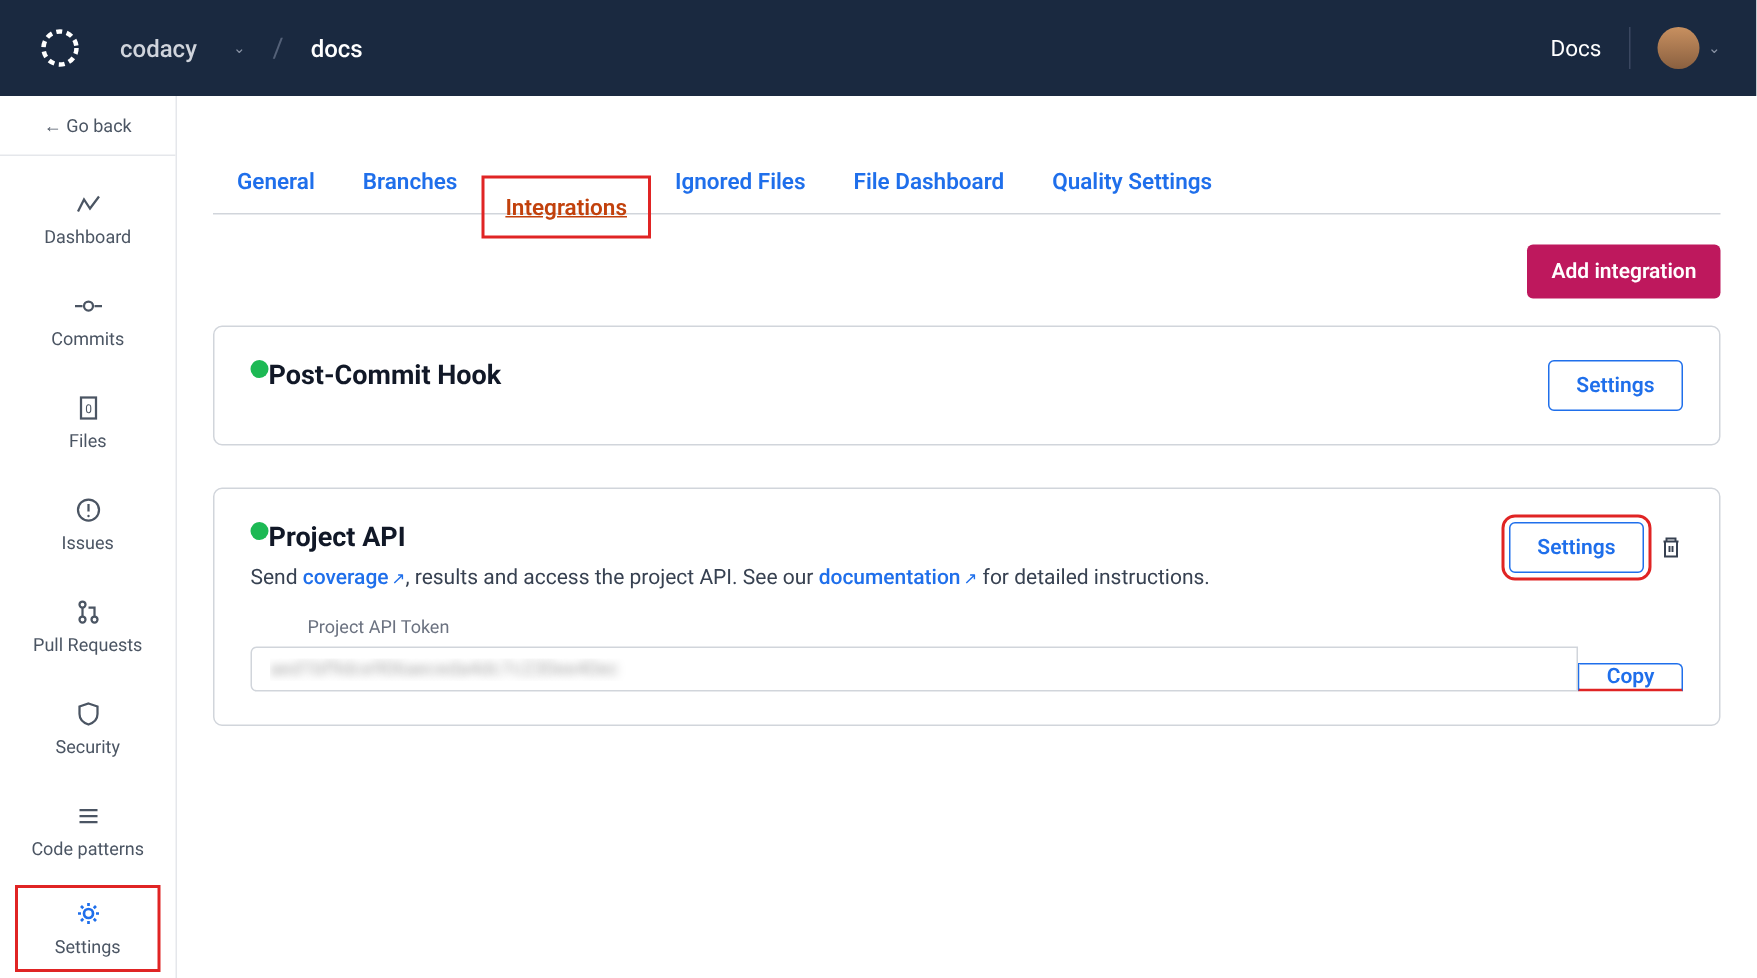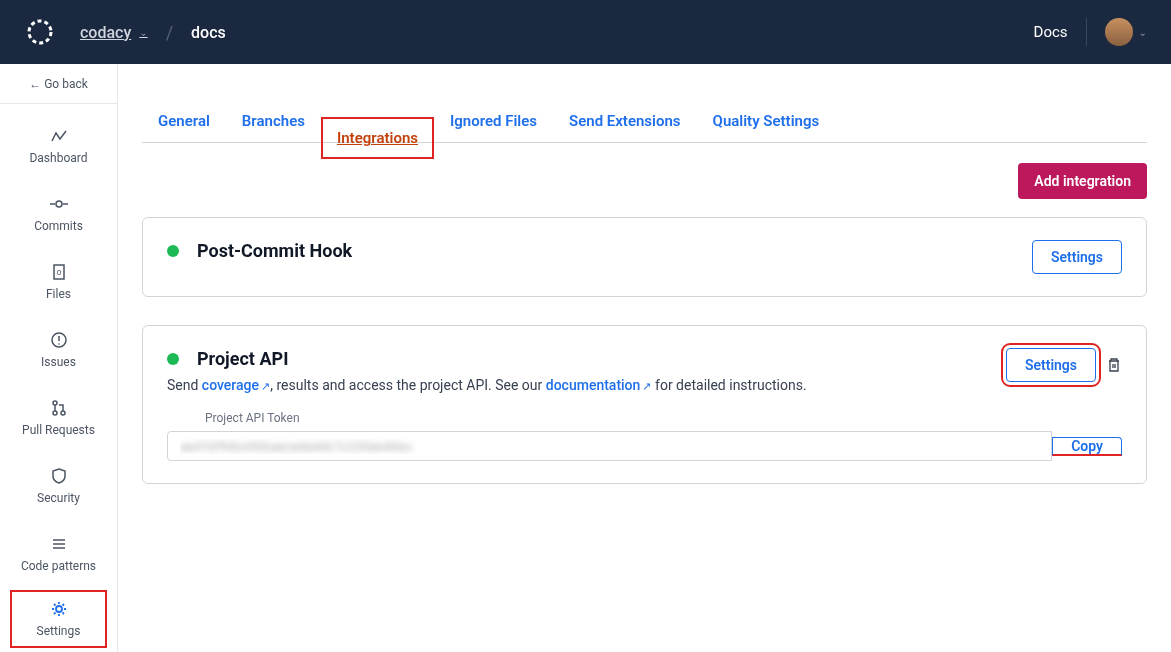--- a/index.html
+++ b/index.html
@@ -1,21 +1,21 @@
 <!DOCTYPE html>
 <html><head>
 <meta charset="utf-8">
 <style>
 * { margin: 0; padding: 0; box-sizing: border-box; font-family: -apple-system, BlinkMacSystemFont, "Segoe UI", Roboto, sans-serif; }
 body { background: #fff; width: 1171px; height: 652px; overflow: hidden; }
 
 .topbar { height: 64px; background: #1a2940; display: flex; align-items: center; padding: 0 24px; color: #fff; }
 .logo { width: 32px; height: 32px; display: flex; align-items: center; justify-content: center; }
 .logo svg { width: 28px; height: 28px; }
-.org-name { margin-left: 24px; font-size: 16px; font-weight: 500; display: flex; align-items: center; gap: 8px; color: #d0d4dc; text-decoration: underline; }
+.org-name { margin-left: 24px; font-size: 16px; font-weight: 500; display: flex; align-items: center; gap: 24px; color: #d0d4dc; }
 .chev-down { font-size: 10px; color: #8a94a6; }
 .slash { margin: 0 18px; color: #546178; font-size: 18px; }
 .repo-name { font-size: 16px; font-weight: 500; color: #fff; }
 .topbar-right { margin-left: auto; display: flex; align-items: center; gap: 18px; }
 .top-link { color: #fff; font-size: 15px; }
 .avatar-wrap { display: flex; align-items: center; gap: 6px; padding-left: 18px; border-left: 1px solid #3a4760; }
 .avatar { width: 28px; height: 28px; border-radius: 50%; background: linear-gradient(#c89060, #8a6040); }
 
 .layout { display: flex; height: calc(100% - 64px); }
 .sidebar { width: 118px; border-right: 1px solid #e5e7eb; display: flex; flex-direction: column; }
@@ -30,32 +30,32 @@
 .tabs { display: flex; gap: 0; border-bottom: 1px solid #d1d5db; margin-bottom: 20px; }
 .tab { padding: 12px 16px; font-size: 15px; font-weight: 600; color: #1f6feb; cursor: pointer; }
 .tab.active { color: #c2410c; border-bottom: 3px solid #1f6feb; position: relative; top: 17px; text-decoration: underline; }
 .tab.highlighted { border: 2px solid #e02424; padding: 10px 14px; }
 
 .actions-row { display: flex; justify-content: flex-end; margin-bottom: 18px; }
 .btn-primary { background: #be185d; color: #fff; border: none; padding: 10px 16px; border-radius: 4px; font-size: 14px; font-weight: 600; cursor: pointer; }
 
 .card { border: 1px solid #d1d5db; border-radius: 6px; padding: 22px 24px; margin-bottom: 28px; }
 .card-header { display: flex; align-items: flex-start; justify-content: space-between; }
-.card-title-row { display: flex; align-items: center; gap: 18px; }
+.card-title-row { display: flex; align-items: flex-start; gap: 0; }
 .status-dot { width: 12px; height: 12px; border-radius: 50%; background: #1db954; }
 .card-title { font-size: 18px; font-weight: 700; color: #111827; }
 .card-actions { display: flex; align-items: center; gap: 10px; }
 .btn-outline { background: #fff; color: #1f6feb; border: 1px solid #1f6feb; padding: 8px 18px; border-radius: 4px; font-size: 14px; font-weight: 600; cursor: pointer; }
 .btn-outline.highlighted { outline: 2px solid #e02424; outline-offset: 3px; }
 .trash-icon { color: #374151; cursor: pointer; }
 .card-desc { margin-top: 8px; font-size: 14px; color: #374151; }
 .card-desc a { color: #1f6feb; text-decoration: none; font-weight: 500; }
 .ext-icon { font-size: 11px; margin-left: 2px; }
 .field-label { margin-top: 18px; font-size: 12px; color: #6b7280; margin-left: 38px; }
-.token-row { display: flex; align-items: center; margin-top: 6px; }
+.token-row { display: flex; align-items: flex-end; margin-top: 6px; }
 .token-input { flex: 1; height: 30px; border: 1px solid #d1d5db; border-radius: 4px 0 0 4px; padding: 0 12px; font-size: 13px; color: transparent; text-shadow: 0 0 6px rgba(0,0,0,0.35); background: #fff; }
 .copy-btn { border: 1px solid #1f6feb; color: #1f6feb; background: #fff; padding: 0 18px; font-size: 14px; font-weight: 600; border-radius: 0 4px 0 0; cursor: pointer; border-bottom: 2px solid #e02424; }
 
 svg { display: block; }
 </style>
 </head>
 <body>
 
 <div class="topbar">
   <div class="logo">
@@ -168,21 +168,21 @@
 
     </div>
   </div>
 
   <div class="main">
     <div class="tabs">
       <div class="tab">General</div>
       <div class="tab">Branches</div>
       <div class="tab active highlighted">Integrations</div>
       <div class="tab">Ignored Files</div>
-      <div class="tab">Send Extensions</div>
+      <div class="tab">File Dashboard</div>
       <div class="tab">Quality Settings</div>
     </div>
 
     <div class="actions-row">
       <button class="btn-primary">Add integration</button>
     </div>
 
     <div class="card">
       <div class="card-header">
         <div class="card-title-row">

